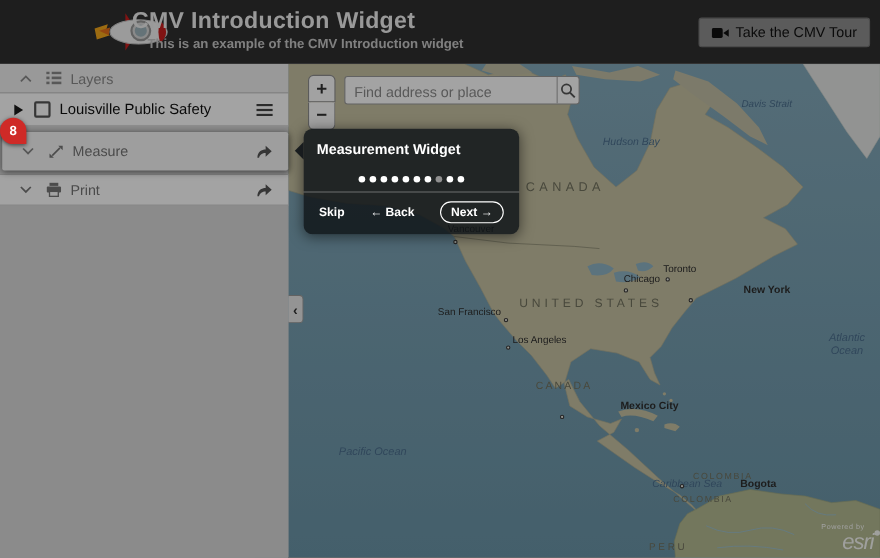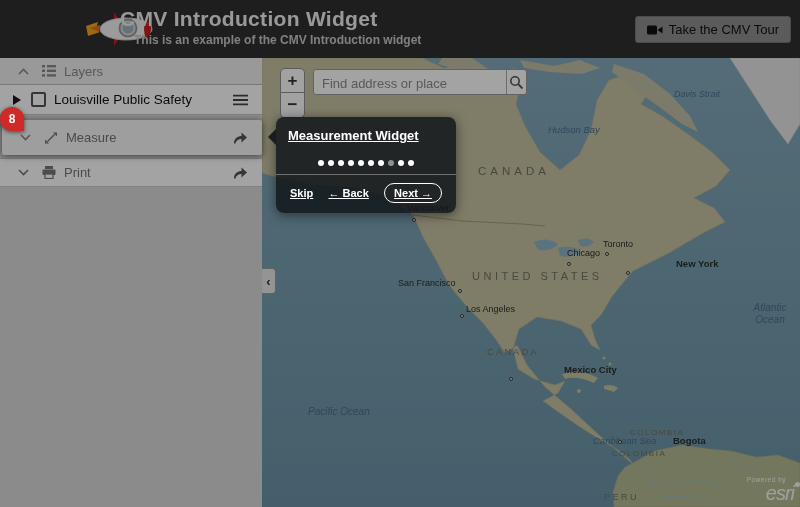--- a/index.html
+++ b/index.html
@@ -73,22 +73,22 @@
     justify-content:center; z-index:6; cursor:pointer; color:#333; font-size:13px; font-weight:bold; }
 
   #esri-logo { position:absolute; right:6px; bottom:4px; text-align:right; color:rgba(255,255,255,.92); z-index:6; }
   #esri-powered { font-size:6.5px; letter-spacing:.5px; margin-right:8px; }
   #esri-brand { font-size:20px; font-weight:normal; font-style:italic; letter-spacing:-1px; line-height:20px; position:relative; }
   #esri-brand::after { content:""; position:absolute; right:-6px; top:-1px; width:5px; height:5px;
     border-radius:50%; background:rgba(255,255,255,.92); }
 
   
   #dim-overlay { position:absolute; inset:0; background:rgba(0,0,0,.36); z-index:50; }
-  #tour-popup { position:absolute; left:276px; top:117px; width:180px; background:rgba(15,20,24,.84);
-    border-radius:8px; color:#fff; z-index:80; box-shadow:0 2px 12px rgba(0,0,0,.5);text-decoration:underline; }
+  #tour-popup { position:absolute; left:276px; top:117px; width:196px; background:rgba(15,20,24,.84);
+    border-radius:8px; color:#fff; z-index:80; box-shadow:0 2px 12px rgba(0,0,0,.5); }
   #tour-popup .arrow { position:absolute; left:-8px; top:12px; width:0; height:0;
     border-top:8px solid transparent; border-bottom:8px solid transparent;
     border-right:8px solid rgba(15,20,24,.9); }
   #popup-title { font-size:13px; font-weight:bold; padding:11px 12px 7px; }
   #popup-body { font-size:10.5px; line-height:14.5px; padding:0 12px; font-weight:500; }
   #tour-progress-dots { display:flex; justify-content:center; gap:4px; padding:10px 0 8px; }
   .dot { width:6px; height:6px; border-radius:50%; background:#fff; cursor:pointer; }
   .dot.active { background:#8f8f8f; }
   #popup-buttons { border-top:1px solid rgba(255,255,255,.35); display:flex; align-items:center;
     justify-content:space-between; padding:8px 14px 10px; }
@@ -162,21 +162,21 @@
     <div class="maplabel city" style="left:136px; top:220px;">San Francisco</div>
     <div class="citydot" style="left:196px; top:231px;"></div>
     <div class="maplabel city" style="left:204px; top:246px;">Los Angeles</div>
     <div class="citydot" style="left:198px; top:256px;"></div>
     <div class="maplabel city bold" style="left:254px; top:306px;">Mexico City</div>
     <div class="citydot" style="left:247px; top:319px;"></div>
     <div class="maplabel country tiny" style="left:368px; top:370px;">COLOMBIA</div>
     <div class="maplabel city bold" style="left:363px; top:377px;">Bogota</div>
     <div class="citydot" style="left:356px; top:382px;"></div>
     <div class="maplabel country tiny" style="left:350px; top:391px;">COLOMBIA</div>
-    <div class="maplabel country tiny" style="left:342px; top:434px; font-size:9px; letter-spacing:2.5px;">PERU</div>
+    <div class="maplabel country tiny" style="left:328px; top:434px; font-size:9px; letter-spacing:2.5px;">PERU</div>
 
     <div id="zoomctl">
       <div class="zbtn" id="zoom-in">+</div>
       <div class="zbtn" id="zoom-out">−</div>
     </div>
 
     <div id="searchbox">
       <input id="search-input" type="text" placeholder="Find address or place" style="">
       <div id="search-btn">
         <svg width="15" height="15" viewBox="0 0 15 15">

